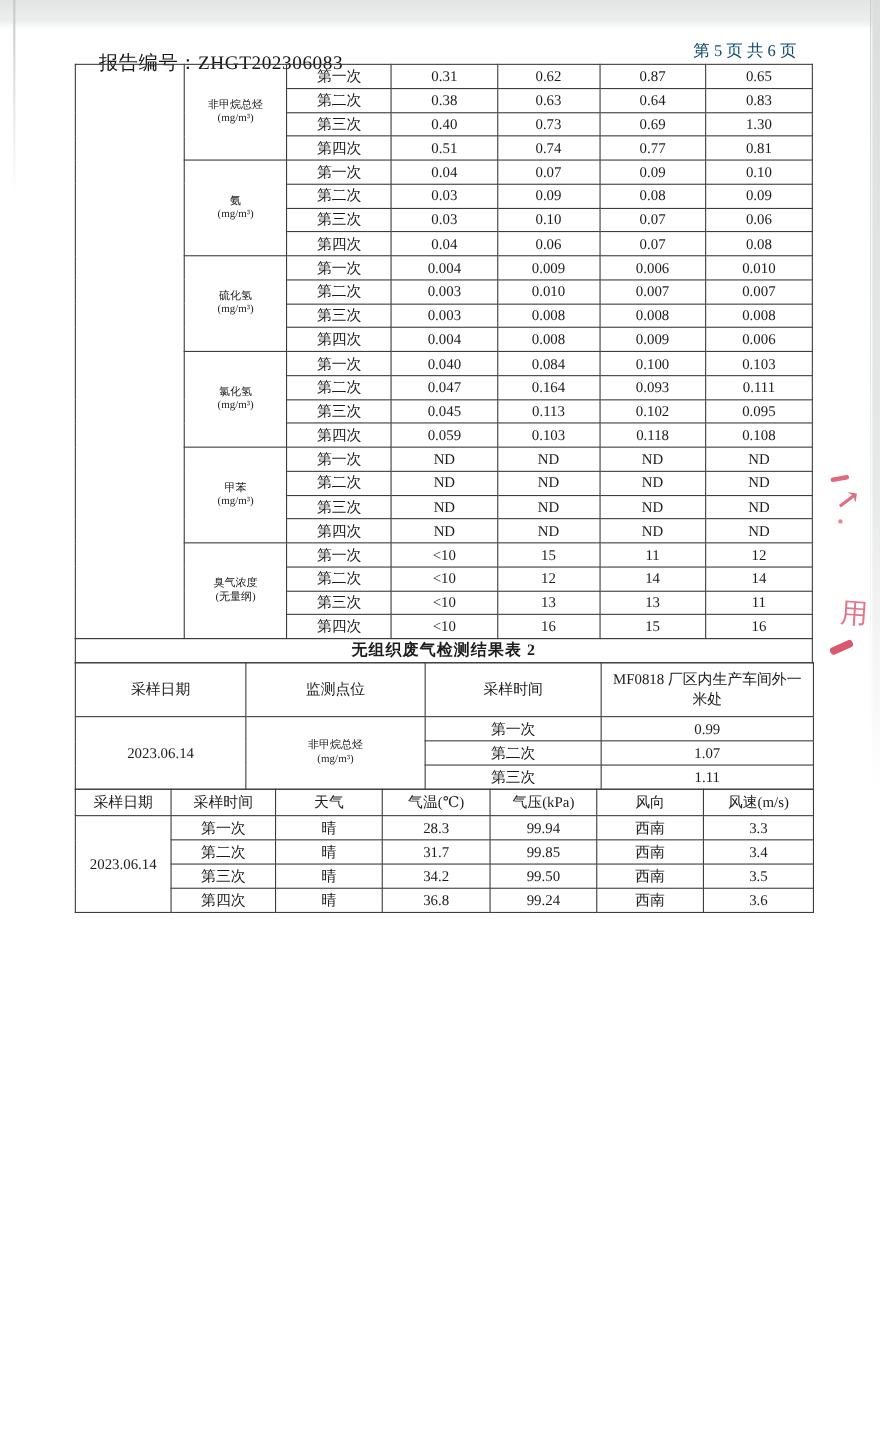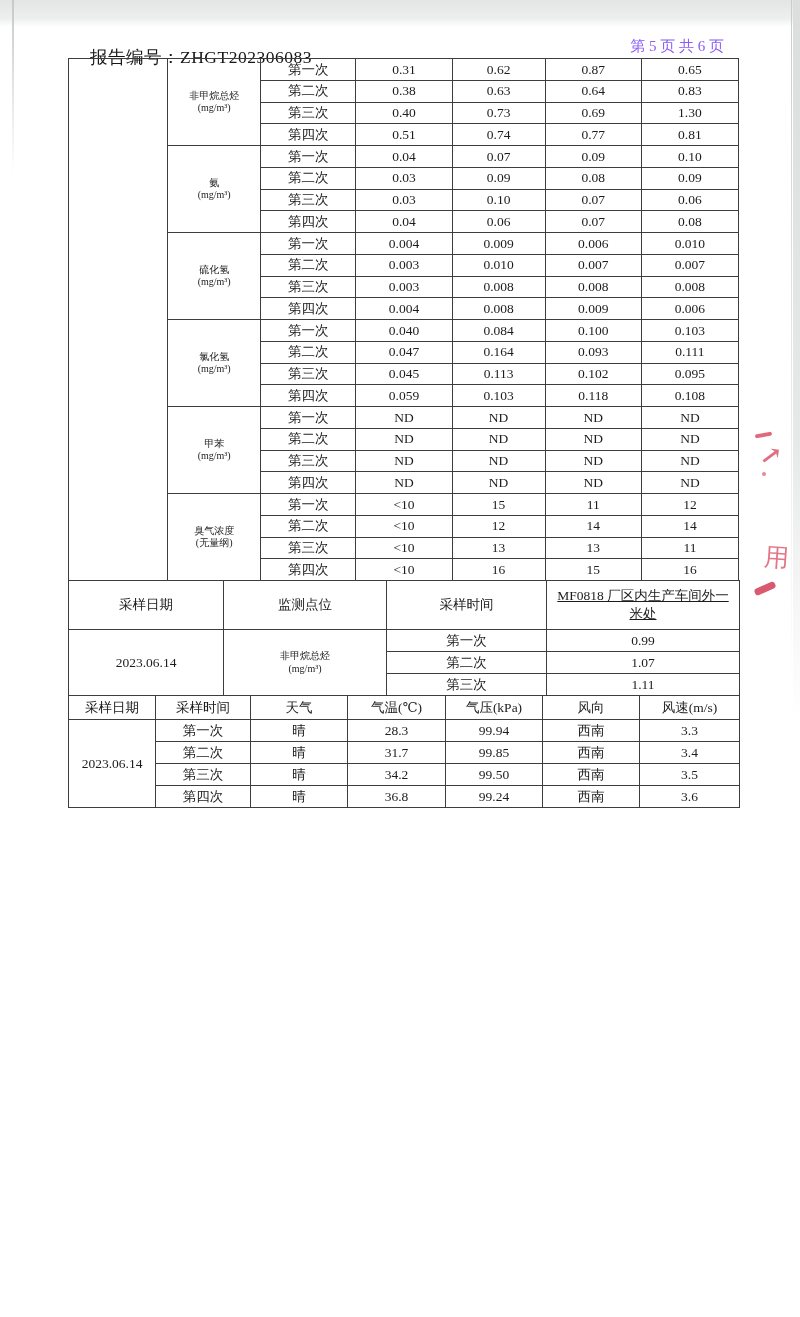--- a/index.html
+++ b/index.html
@@ -13,36 +13,36 @@
   .scan-top{position:absolute;left:0;top:0;width:800px;height:27px;
     background:linear-gradient(#e3e5e5,#eef0ef 70%,rgba(255,255,255,0));}
   .scan-left{position:absolute;left:12px;top:0;width:2px;height:175px;
     background:linear-gradient(#c7caca,rgba(210,213,213,0));}
   .scan-right{position:absolute;right:0;top:0;width:7px;height:720px;
     background:linear-gradient(180deg,#dcdede,#e7e9e8 60%,rgba(255,255,255,0));}
   .scan-right-line{position:absolute;right:8px;top:0;width:1px;height:690px;
     background:linear-gradient(#c9cccc,rgba(220,222,222,0));}
 
   .hdr-left{position:absolute;left:90px;top:45px;font-size:17.5px;letter-spacing:.5px;color:#161616;}
-  .hdr-right{position:absolute;right:76px;top:37px;font-size:15px;color:#8b5cf6;}
+  .hdr-right{position:absolute;right:76px;top:37px;font-size:15px;color:#0c4a6e;}
 
   .doc{position:absolute;left:68px;top:58px;width:671px;}
   table{border-collapse:collapse;table-layout:fixed;width:671px;}
   td{border:1px solid #3d3d3d;text-align:center;vertical-align:middle;
      padding:0;font-size:13.5px;line-height:1.15;overflow:hidden;color:#1c1c1c;}
   .sec{margin-top:-1px;}
   .t1 td{height:20.75px;}
   .lbl{font-size:10px;}
   .lbl div{line-height:1.25;}
   .title-row td{height:21px;font-weight:bold;font-size:14.5px;letter-spacing:1px;}
   .t2 .hrow td{height:46px;}
   .t2 .drow td{height:21px;}
   .t3 .hrow td{height:23px;}
   .t3 .drow td{height:21px;}
-  .wrapcell{padding:1px 6px;line-height:1.3;text-decoration:underline;}
+  .wrapcell{padding:1px 6px;line-height:1.3;}
 
   
   .stamp{position:absolute;color:#dd5f74;pointer-events:none;}
   .s-bar1{left:755px;top:433px;width:17px;height:4px;background:#e06a7d;transform:rotate(-10deg);border-radius:2px;}
   .s-arrow{left:760px;top:440px;font-size:26px;font-weight:bold;transform:rotate(8deg);opacity:.9;}
   .s-dot{left:762px;top:472px;width:4px;height:4px;background:#e06a7d;border-radius:50%;opacity:.8;}
   .s-char{left:764px;top:541px;font-size:25px;transform:rotate(4deg);opacity:.85;}
   .s-bar2{left:754px;top:585px;width:22px;height:7px;background:#d95a6f;transform:rotate(-24deg);border-radius:3px;}
 </style>
 </head>
@@ -263,20 +263,27 @@
     <tr>
       <td>第四次</td>
       <td>&lt;10</td>
       <td>16</td>
       <td>15</td>
       <td>16</td>
     </tr>
     </tbody>
   </table>
 
+  <table class="sec title-row">
+    <tbody>
+        <tr>
+          <td>无组织废气检测结果表 2</td>
+        </tr>
+      </tbody>
+  </table>
 
   <table class="sec t2">
     <colgroup>
         <col style="width:155px">
         <col style="width:163px">
         <col style="width:160px">
         <col style="width:193px">
       </colgroup>
     <tbody>
     <tr class="hrow">

